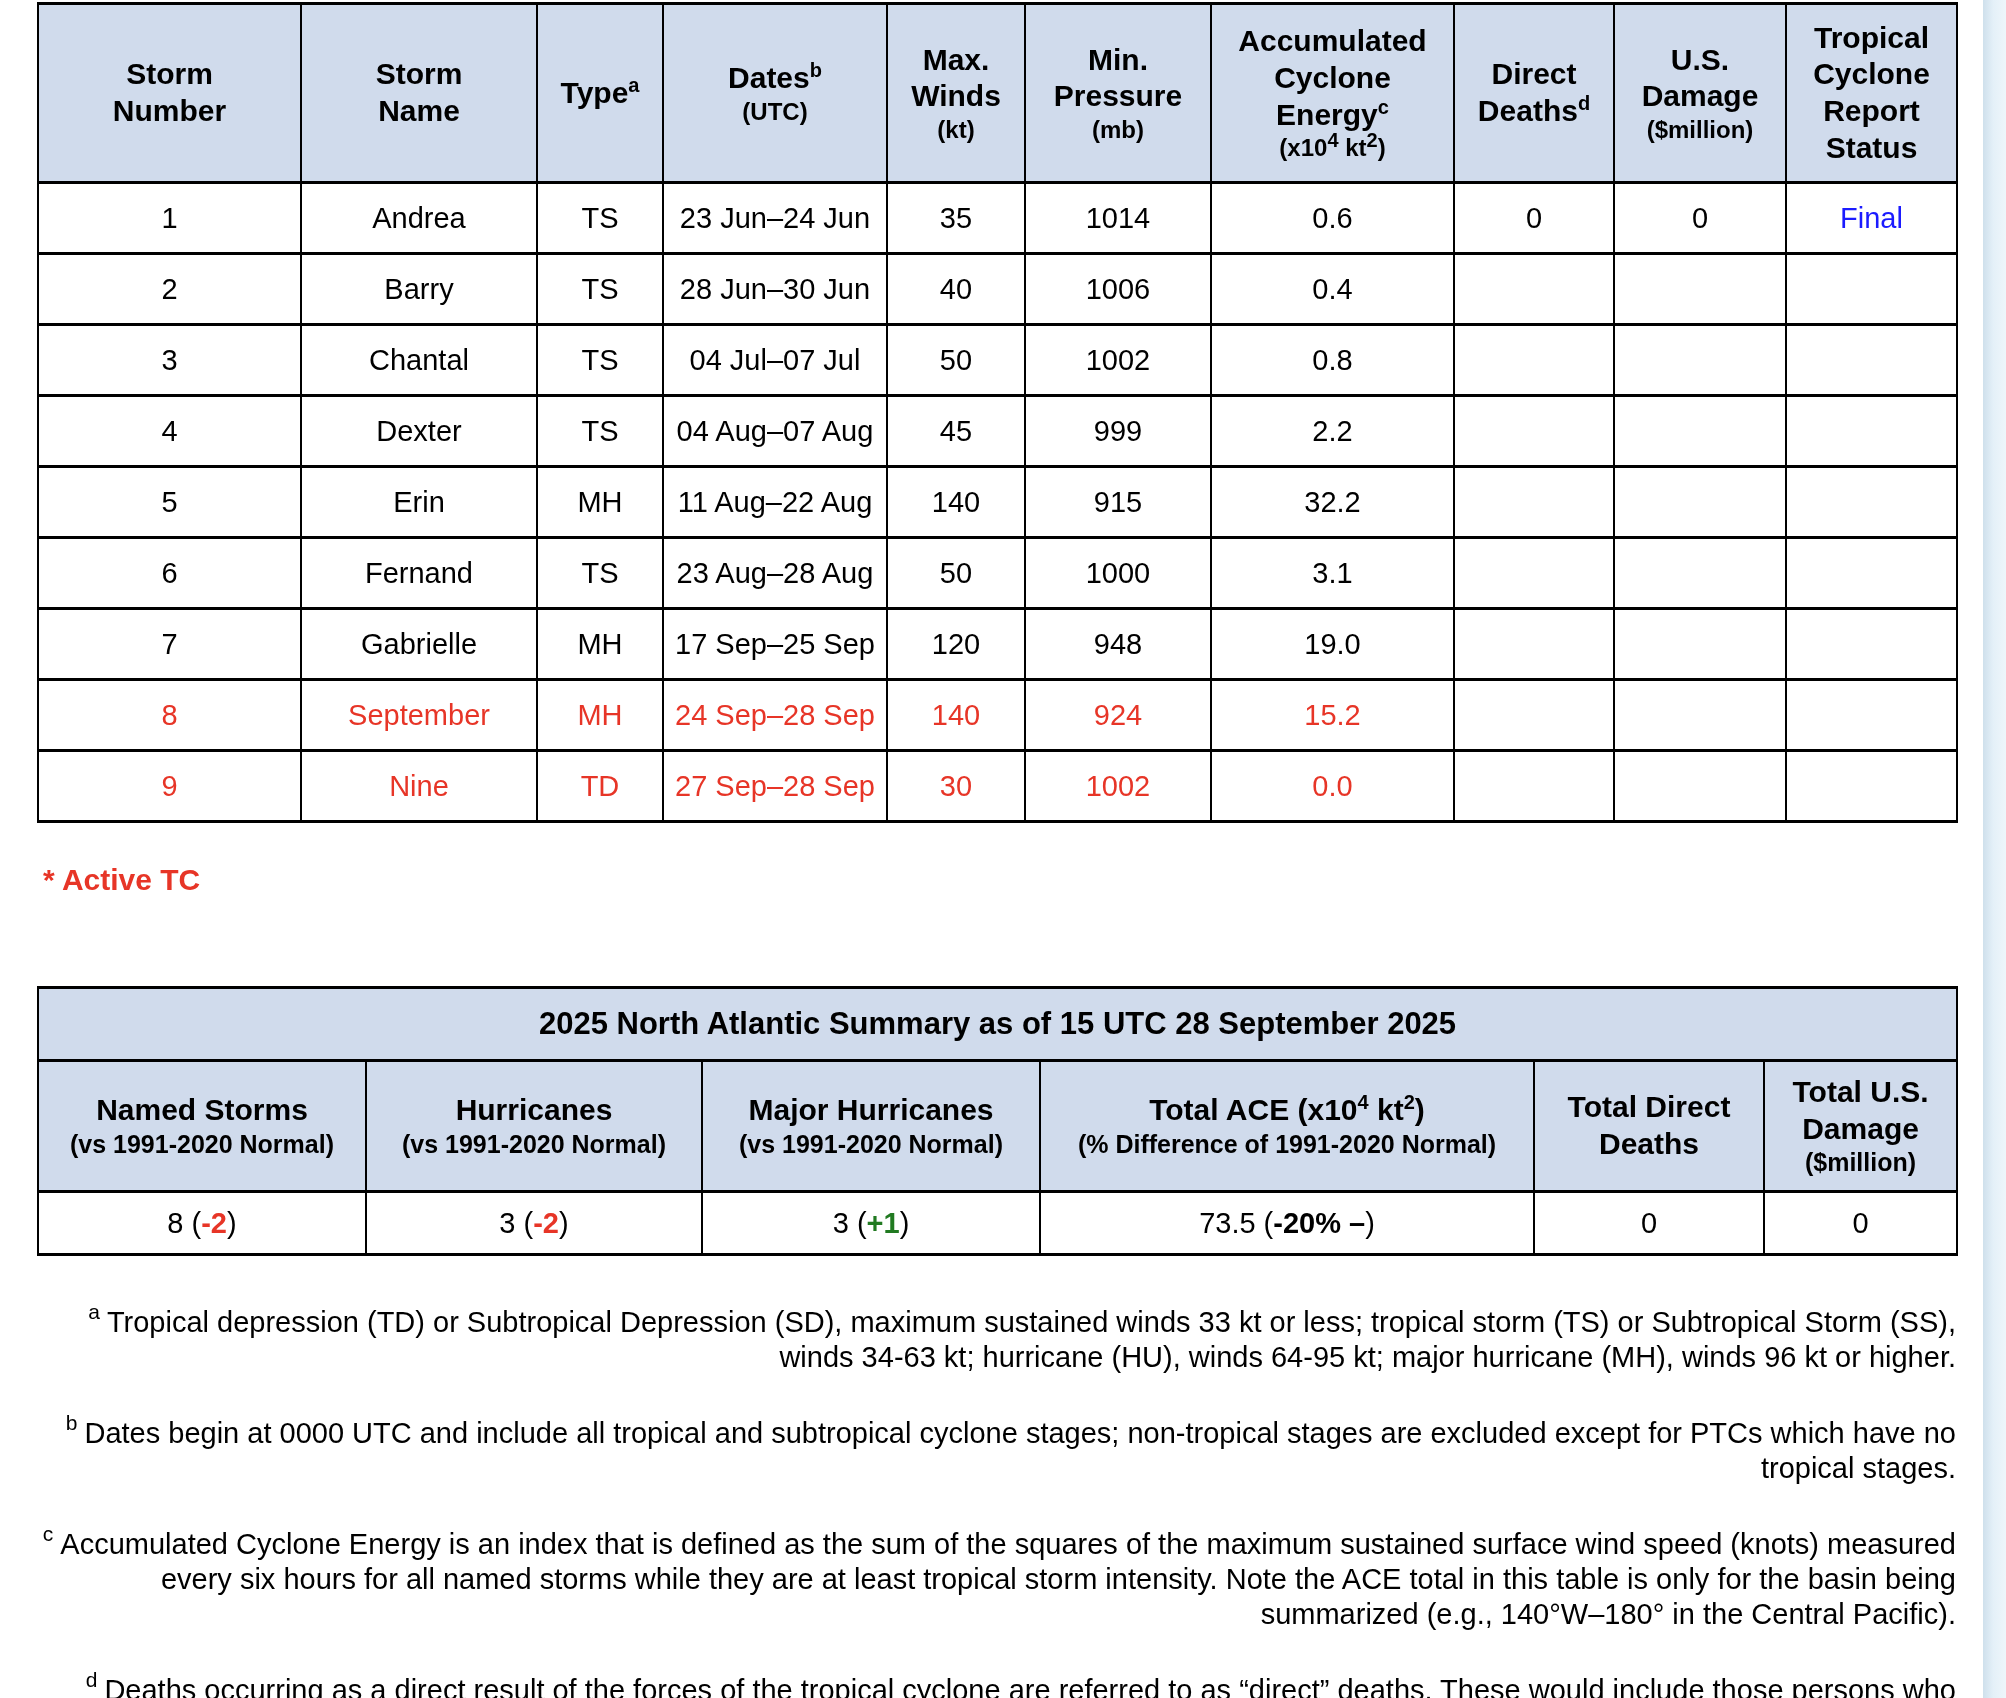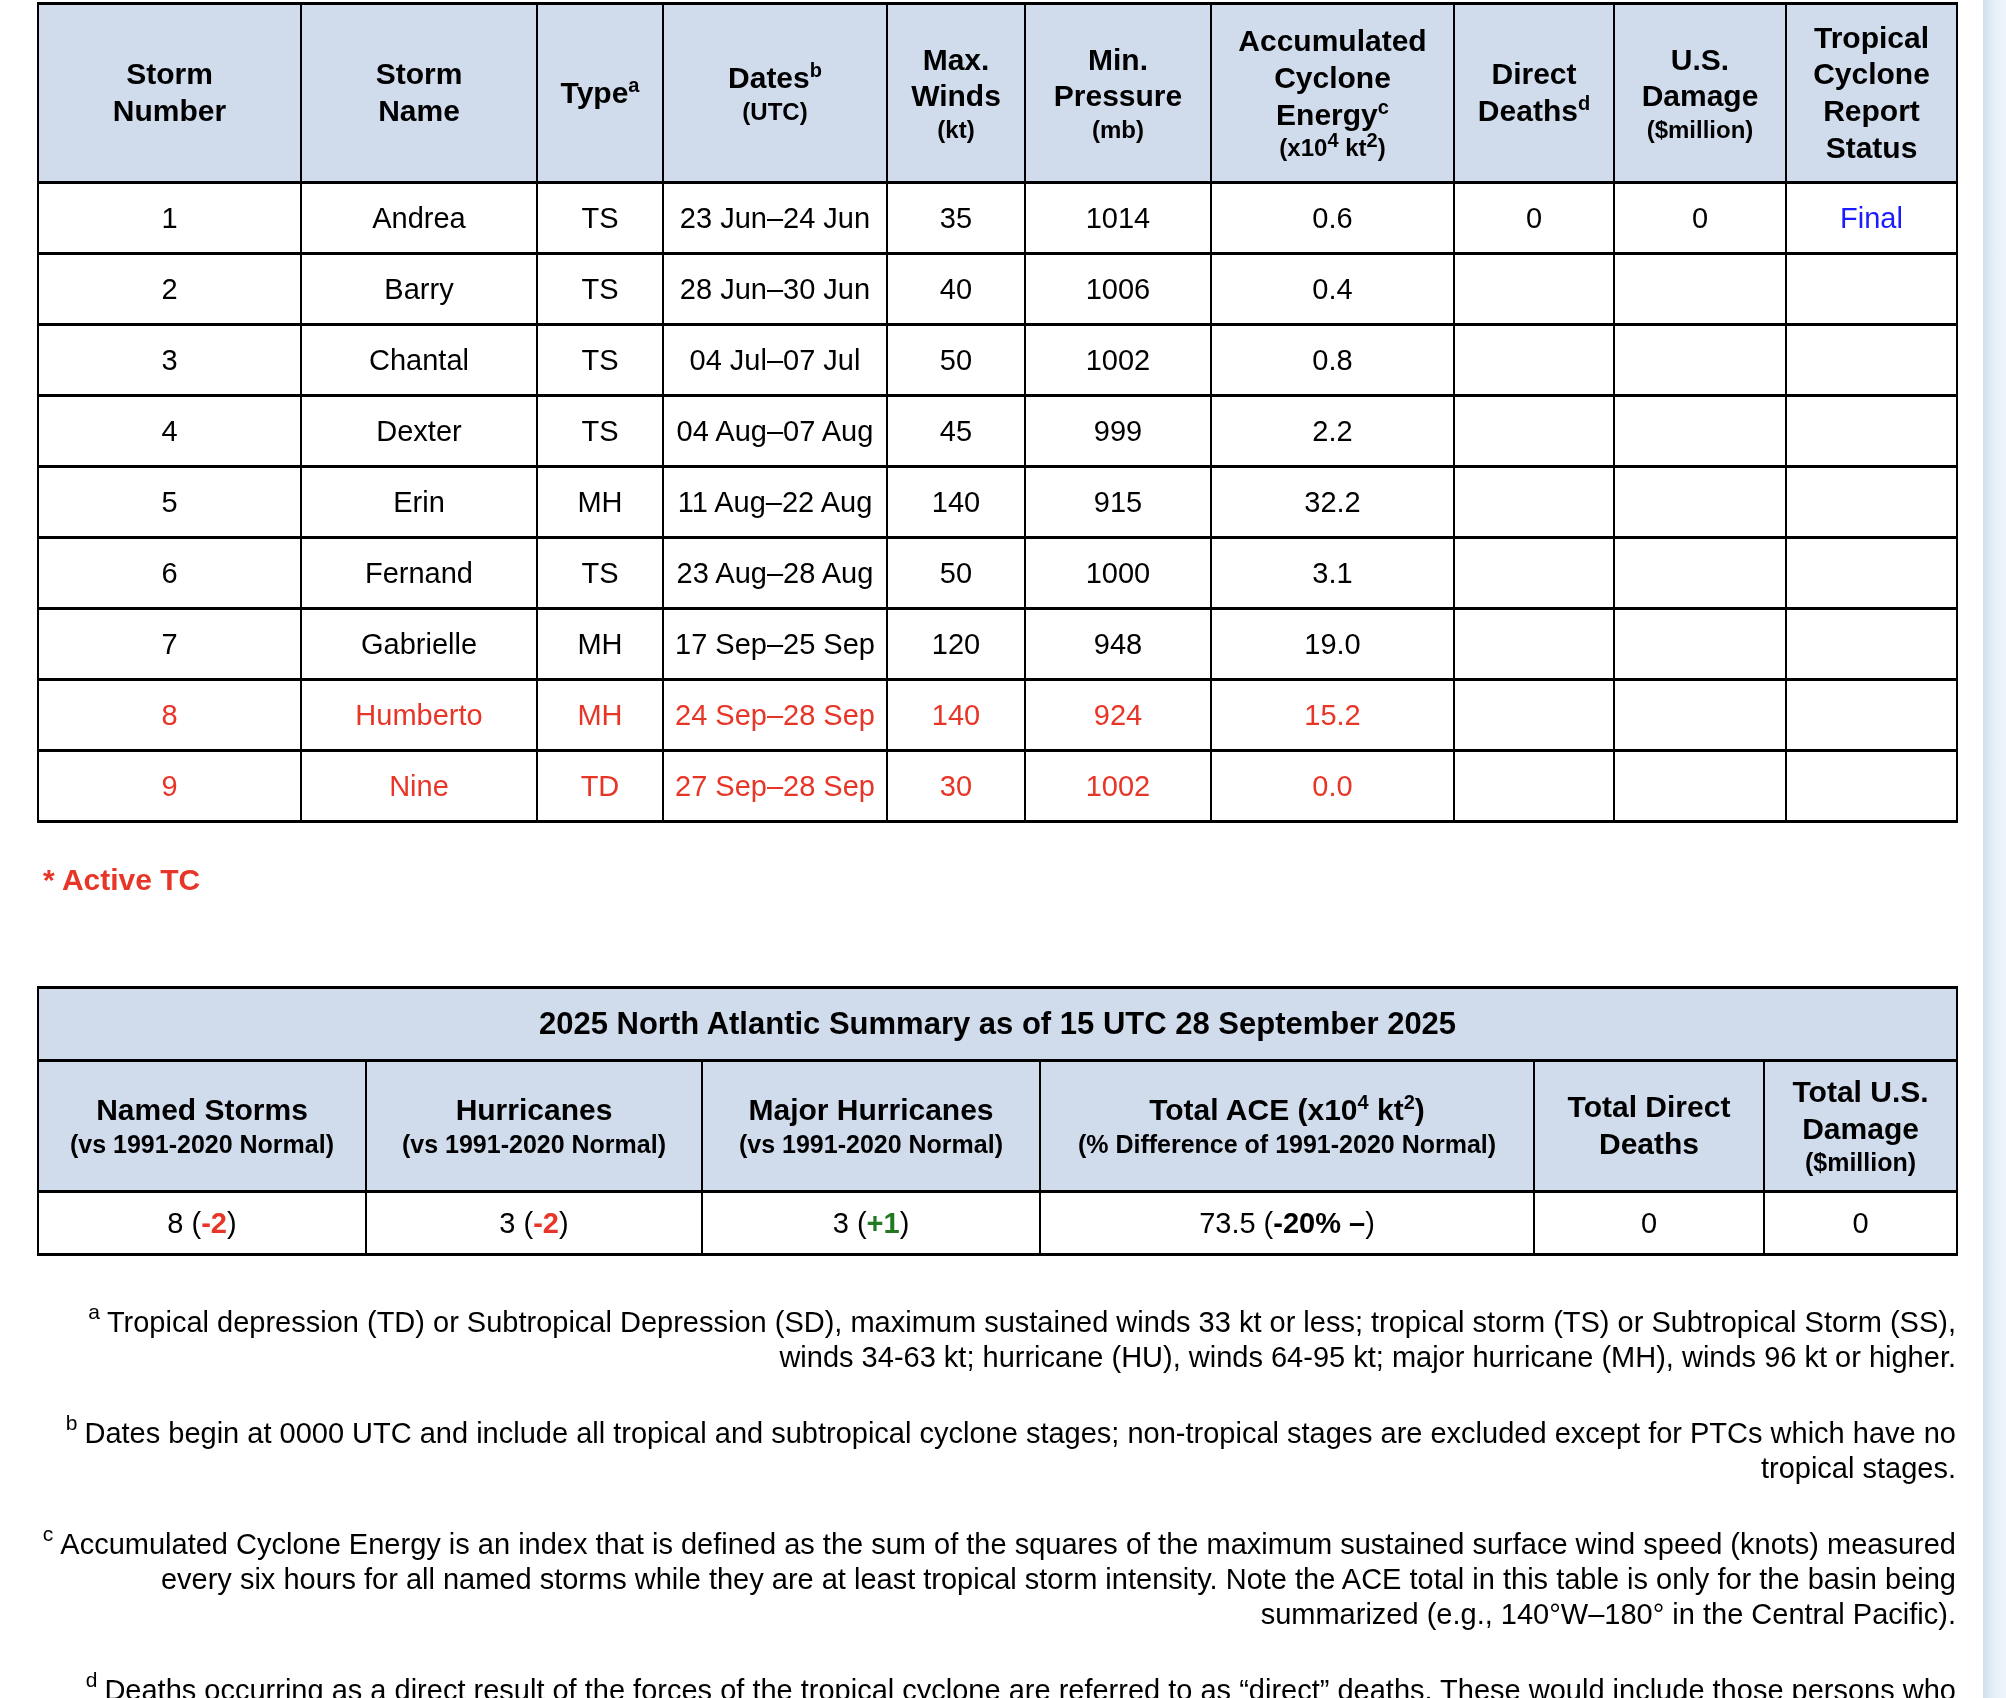--- a/index.html
+++ b/index.html
@@ -222,21 +222,21 @@
       <td>17 Sep–25 Sep</td>
       <td>120</td>
       <td>948</td>
       <td>19.0</td>
       <td></td>
       <td></td>
       <td></td>
     </tr>
         <tr class="active-tc">
       <td>8</td>
-      <td>Humberto</td>
+      <td>September</td>
       <td>MH</td>
       <td>24 Sep–28 Sep</td>
       <td>140</td>
       <td>924</td>
       <td>15.2</td>
       <td></td>
       <td></td>
       <td></td>
     </tr>
         <tr class="active-tc">

